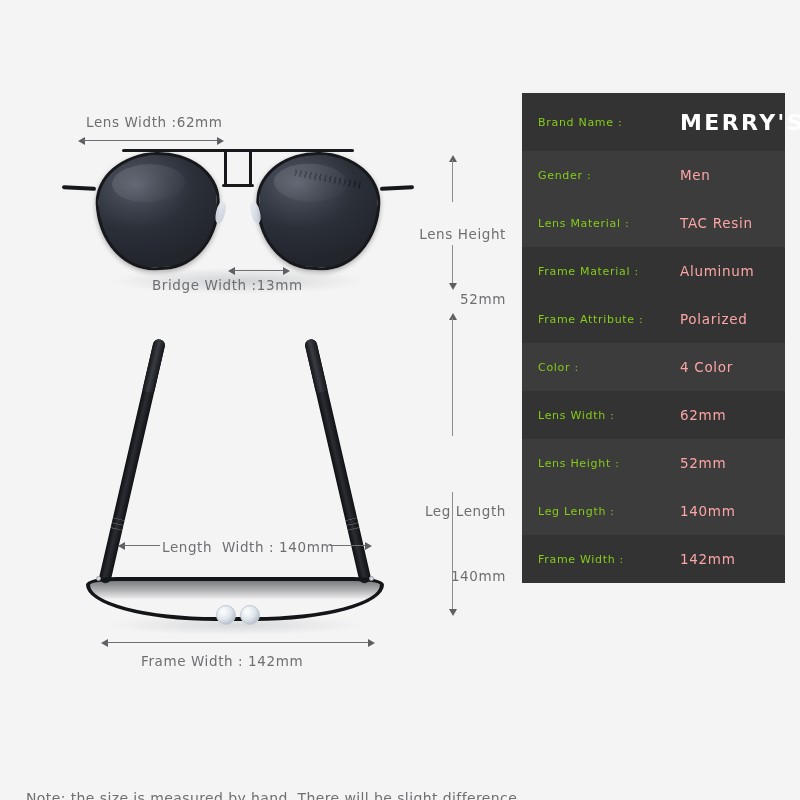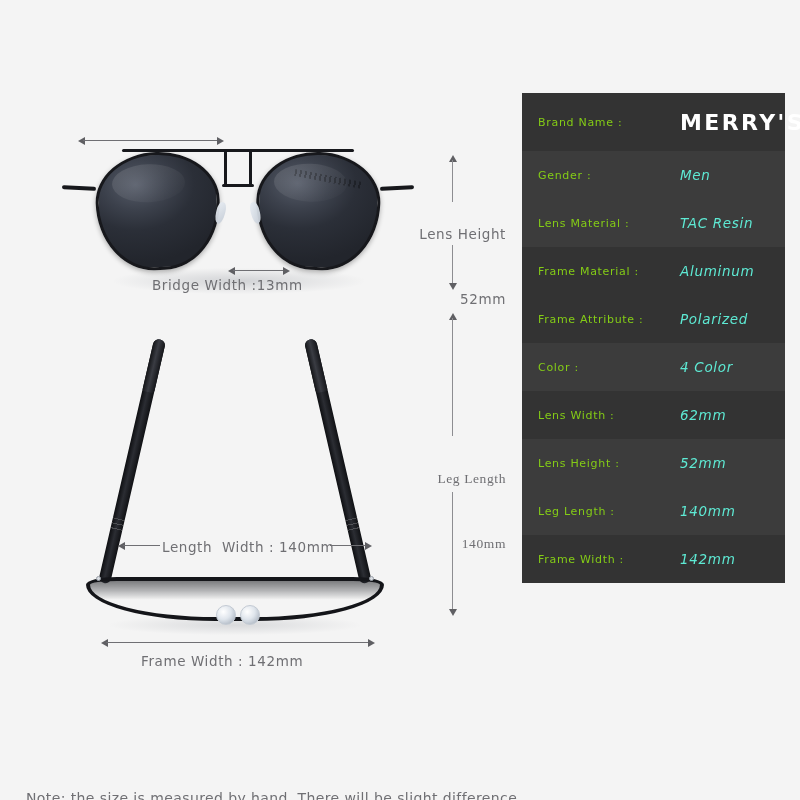--- a/index.html
+++ b/index.html
@@ -247,25 +247,24 @@
   .spec-row.even { background: #3c3c3c; }
   .spec-key {
     color: #84cc16;
     font-size: 11px;
     letter-spacing: 0.7px;
     white-space: pre;
     width: 142px;
     flex: 0 0 auto;
   }
   .spec-val {
-    color: #5eead4;
+    color: #fca5a5;
     font-size: 13.5px;
     letter-spacing: 0.7px;
     white-space: pre;
-    font-style: italic;
   }
   #brand-row { height: 58px; background: #333333; }
   #brand-logo {
     color: #ffffff;
     font-size: 22px;
     font-weight: 700;
     letter-spacing: 2.4px;
     white-space: pre;
     font-family: "DejaVu Sans", "Liberation Sans", sans-serif;
   }
@@ -282,20 +281,21 @@
     white-space: pre;
   }
 </style>
 </head>
 <body>
 
 <div id="page">
 
   <div class="abs" style="left:0;top:0;width:520px;height:720px;">
 
+    <div class="dim-label" style="left:86px;top:113px;">Lens Width :62mm</div>
     <div class="harrow" style="left:78px;top:136px;width:146px;">
       <span class="head left"></span>
       <span class="line"></span>
       <span class="head right"></span>
     </div>
 
     <div id="front-view" class="product">
       <div id="front-shadow"></div>
       <div id="temple-front-l" class="temple-front"></div>
       <div id="temple-front-r" class="temple-front"></div>
@@ -347,21 +347,21 @@
       <div id="hinge-dot-l" class="hinge-dot"></div>
       <div id="hinge-dot-r" class="hinge-dot"></div>
       <div id="nosepad-top-l" class="nosepad-top"></div>
       <div id="nosepad-top-r" class="nosepad-top"></div>
     </div>
 
     <div class="varrow" style="left:448px;top:313px;height:128px;">
       <span class="head up"></span>
       <span class="line"></span>
     </div>
-    <div class="dim-label center" style="left:398px;top:430px;width:108px;font-family:Liberation Serif, serif;">
+    <div class="dim-label center" style="left:398px;top:463px;width:108px;">
       <div>Leg Length</div>
       <div style="margin-top:6px;">140mm</div>
     </div>
     <div class="varrow" style="left:448px;top:487px;height:129px;">
       <span class="line"></span>
       <span class="head down"></span>
     </div>
 
     <div class="harrow" style="left:118px;top:541px;width:42px;">
       <span class="head left"></span>

